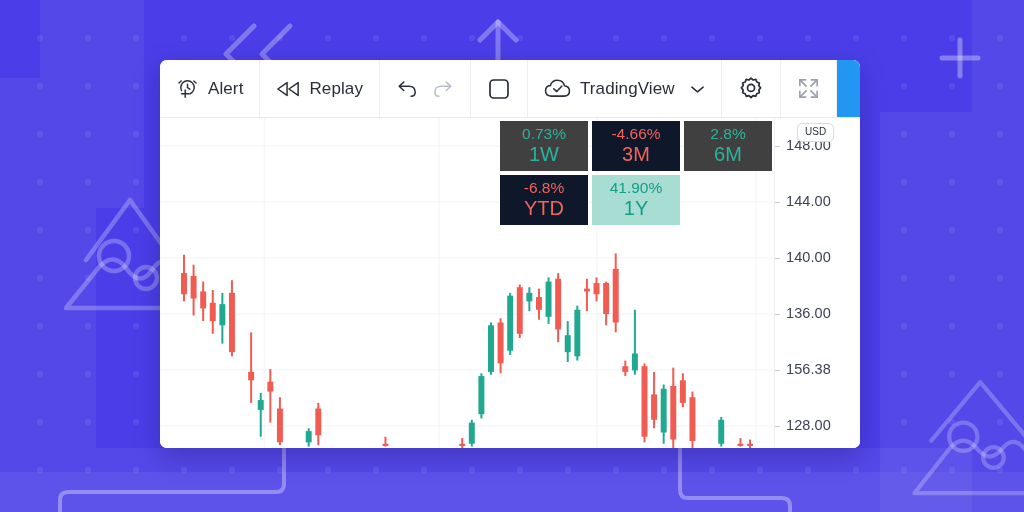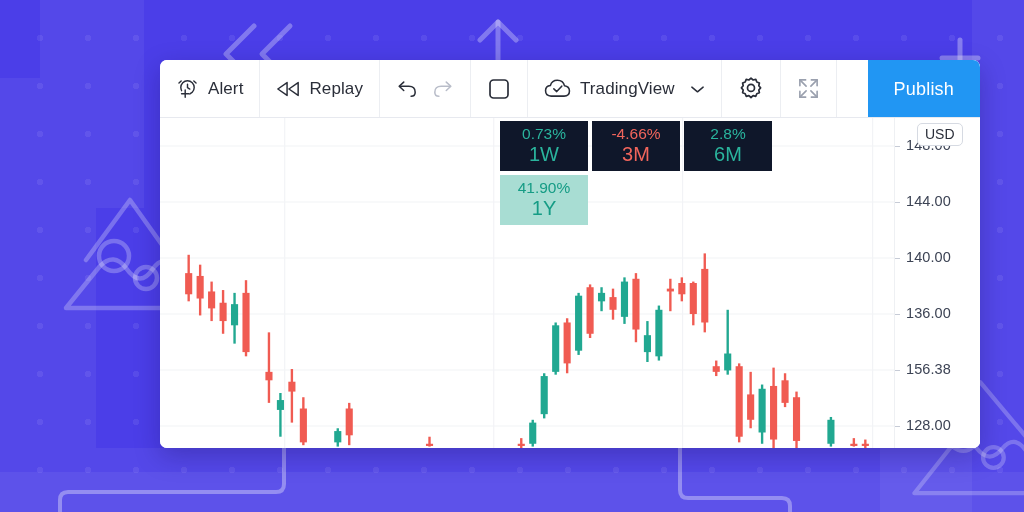--- a/index.html
+++ b/index.html
@@ -17,21 +17,21 @@
     background-image:radial-gradient(rgba(255,255,255,.075) 3.2px, transparent 3.3px);
     background-size:48px 48px;
     background-position:16px 14px;
   }
   #bg .block { position:absolute; background:rgba(255,255,255,.055); }
   #bg .deco { position:absolute; }
   #bg svg { display:block; overflow:visible; }
 
   
   #card {
-    position:absolute; left:160px; top:60px; width:820px; height:388px;
+    position:absolute; left:160px; top:60px; width:700px; height:388px;
     background:#ffffff; border-radius:7px;
     box-shadow:0 8px 26px rgba(20,10,80,.28);
     overflow:hidden;
     display:flex; flex-direction:column;
   }
 
   
   #toolbar {
     height:58px; flex:0 0 58px;
     display:flex; align-items:stretch;
@@ -70,42 +70,42 @@
   }
   .tick { position:absolute; left:0; width:100%; height:0; }
   .tick .tck-line { position:absolute; left:0; top:0; width:5px; height:1px; background:#c6cbd6; }
   .tick .tck-txt {
     position:absolute; left:11px; top:-9px;
     font-size:14.5px; color:#3c4354; letter-spacing:.1px; white-space:nowrap;
   }
   #usd-badge {
     position:absolute; left:22px; top:5px;
     border:1px solid #d6dae2; border-radius:5px; background:#fff;
-    padding:2px 7px 3px; font-size:14px; color:#2a2e39; line-height:1.15;
+    padding:2px 7px 3px; font-size:10px; color:#2a2e39; line-height:1.15;
     z-index:4;
   }
 
   
   #perf {
     position:absolute; left:340px; top:3px;
     display:grid; grid-template-columns:repeat(3, 88px);
     grid-auto-rows:50px; gap:4px;
     z-index:3;
   }
   .perf-cell {
     display:flex; flex-direction:column; align-items:center; justify-content:center;
     line-height:1.18; font-size:15.5px;
   }
   .perf-cell .pv { font-size:15.5px; }
   .perf-cell .pl { font-size:20px; }
   .perf-up   { background:#e8f6f3; color:#21a891; }
   .perf-up.strong { background:#a8ddd3; color:#159c85; }
   .perf-down { background:#fde0de; color:#f05b52; }
   .perf-down.faint { background:#0f172a; color:#f0655c; }
-  .perf-up.faint  { background:#0f172a; color:#2ab49d;text-align:right; }
+  .perf-up.faint  { background:#404040; color:#2ab49d;text-align:right; }
 </style>
 </head>
 <body>
 
 <div id="bg">
   <div class="dots"></div>
 
   <div class="block" style="left:0;    top:78px;  width:144px; height:130px;"></div>
   <div class="block" style="left:0;    top:208px; width:96px;  height:240px;"></div>
   <div class="block" style="left:40px; top:0;     width:104px; height:78px;"></div>
@@ -370,20 +370,24 @@
             <span class="pl">1W</span>
           </div>
           <div class="perf-cell perf-down faint">
             <span class="pv">-4.66%</span>
             <span class="pl">3M</span>
           </div>
           <div class="perf-cell perf-up faint">
             <span class="pv">2.8%</span>
             <span class="pl">6M</span>
           </div>
+          <div class="perf-cell perf-down faint">
+            <span class="pv">-6.8%</span>
+            <span class="pl">YTD</span>
+          </div>
           <div class="perf-cell perf-up strong">
             <span class="pv">41.90%</span>
             <span class="pl">1Y</span>
           </div>
         </div>
     </div>
 
     <div id="price-axis">
       <div id="usd-badge">USD</div>
     <div class="tick" style="top: 28px;">

